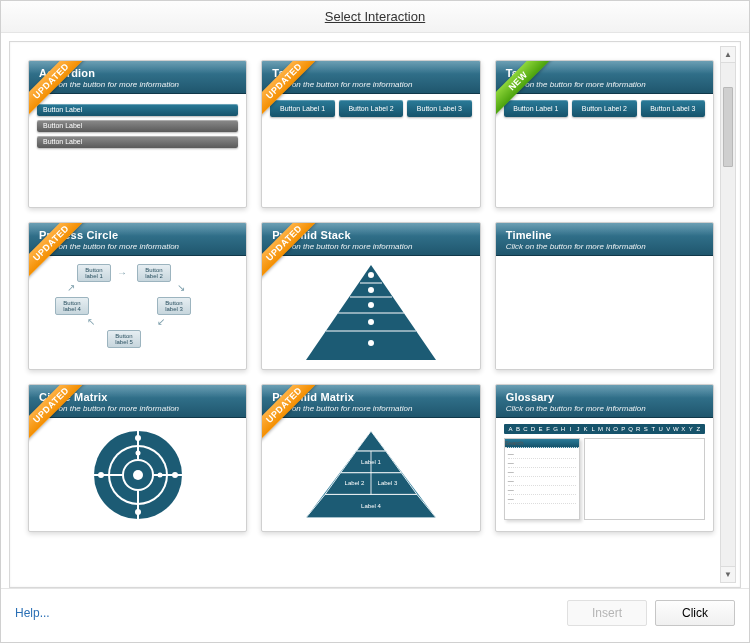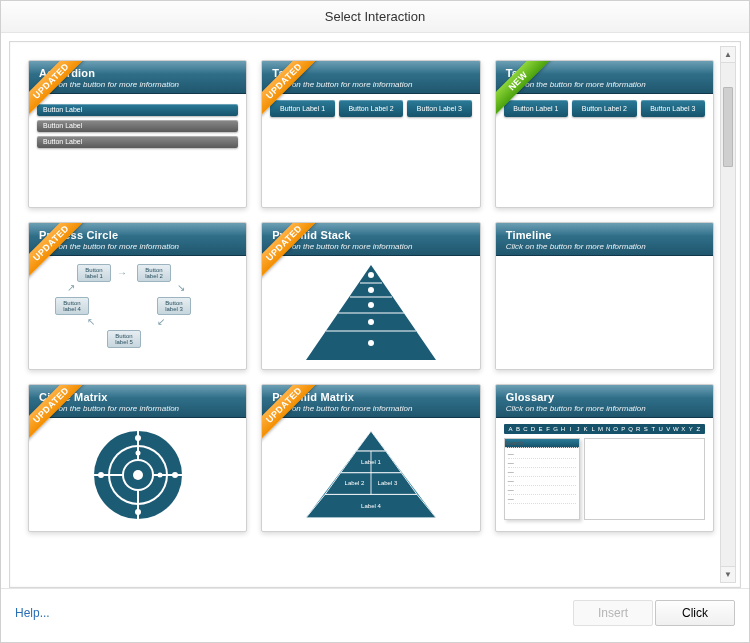--- a/index.html
+++ b/index.html
@@ -12,20 +12,21 @@
     overflow: hidden;
     border: 1px solid #d0d0d0;
   }
   .dialog-title {
     text-align: center;
     padding: 8px 0;
     font-size: 13px;
     color: #333;
     border-bottom: 1px solid #e5e5e5;
     background: linear-gradient(#fdfdfd, #f3f3f3);
+    text-decoration: underline;
   }
   .content-wrap {
     position: relative;
     padding: 8px 8px 0 8px;
     height: 555px;
   }
   .scroll-area {
     border: 1px solid #d8d8d8;
     box-shadow: inset 0 0 2px rgba(0,0,0,0.08);
     height: 100%;
@@ -217,21 +218,21 @@
     justify-content:space-between;
     padding: 6px 14px;
     border-top:1px solid #e5e5e5;
     height: 48px;
   }
   .help-link {
     color:#2a6fb5;
     font-size:12px;
     cursor:pointer;
   }
-  .btnrow { display:flex; gap:2px; }
+  .btnrow { display:flex; gap:8px; }
   .dlg-btn {
     min-width:80px;
     padding:5px 16px;
     font-size:12px;
     background:linear-gradient(#fdfdfd,#f0f0f0);
     border:1px solid #c6c6c6;
     border-radius:2px;
     cursor:pointer;
   }
   .dlg-btn.disabled {

